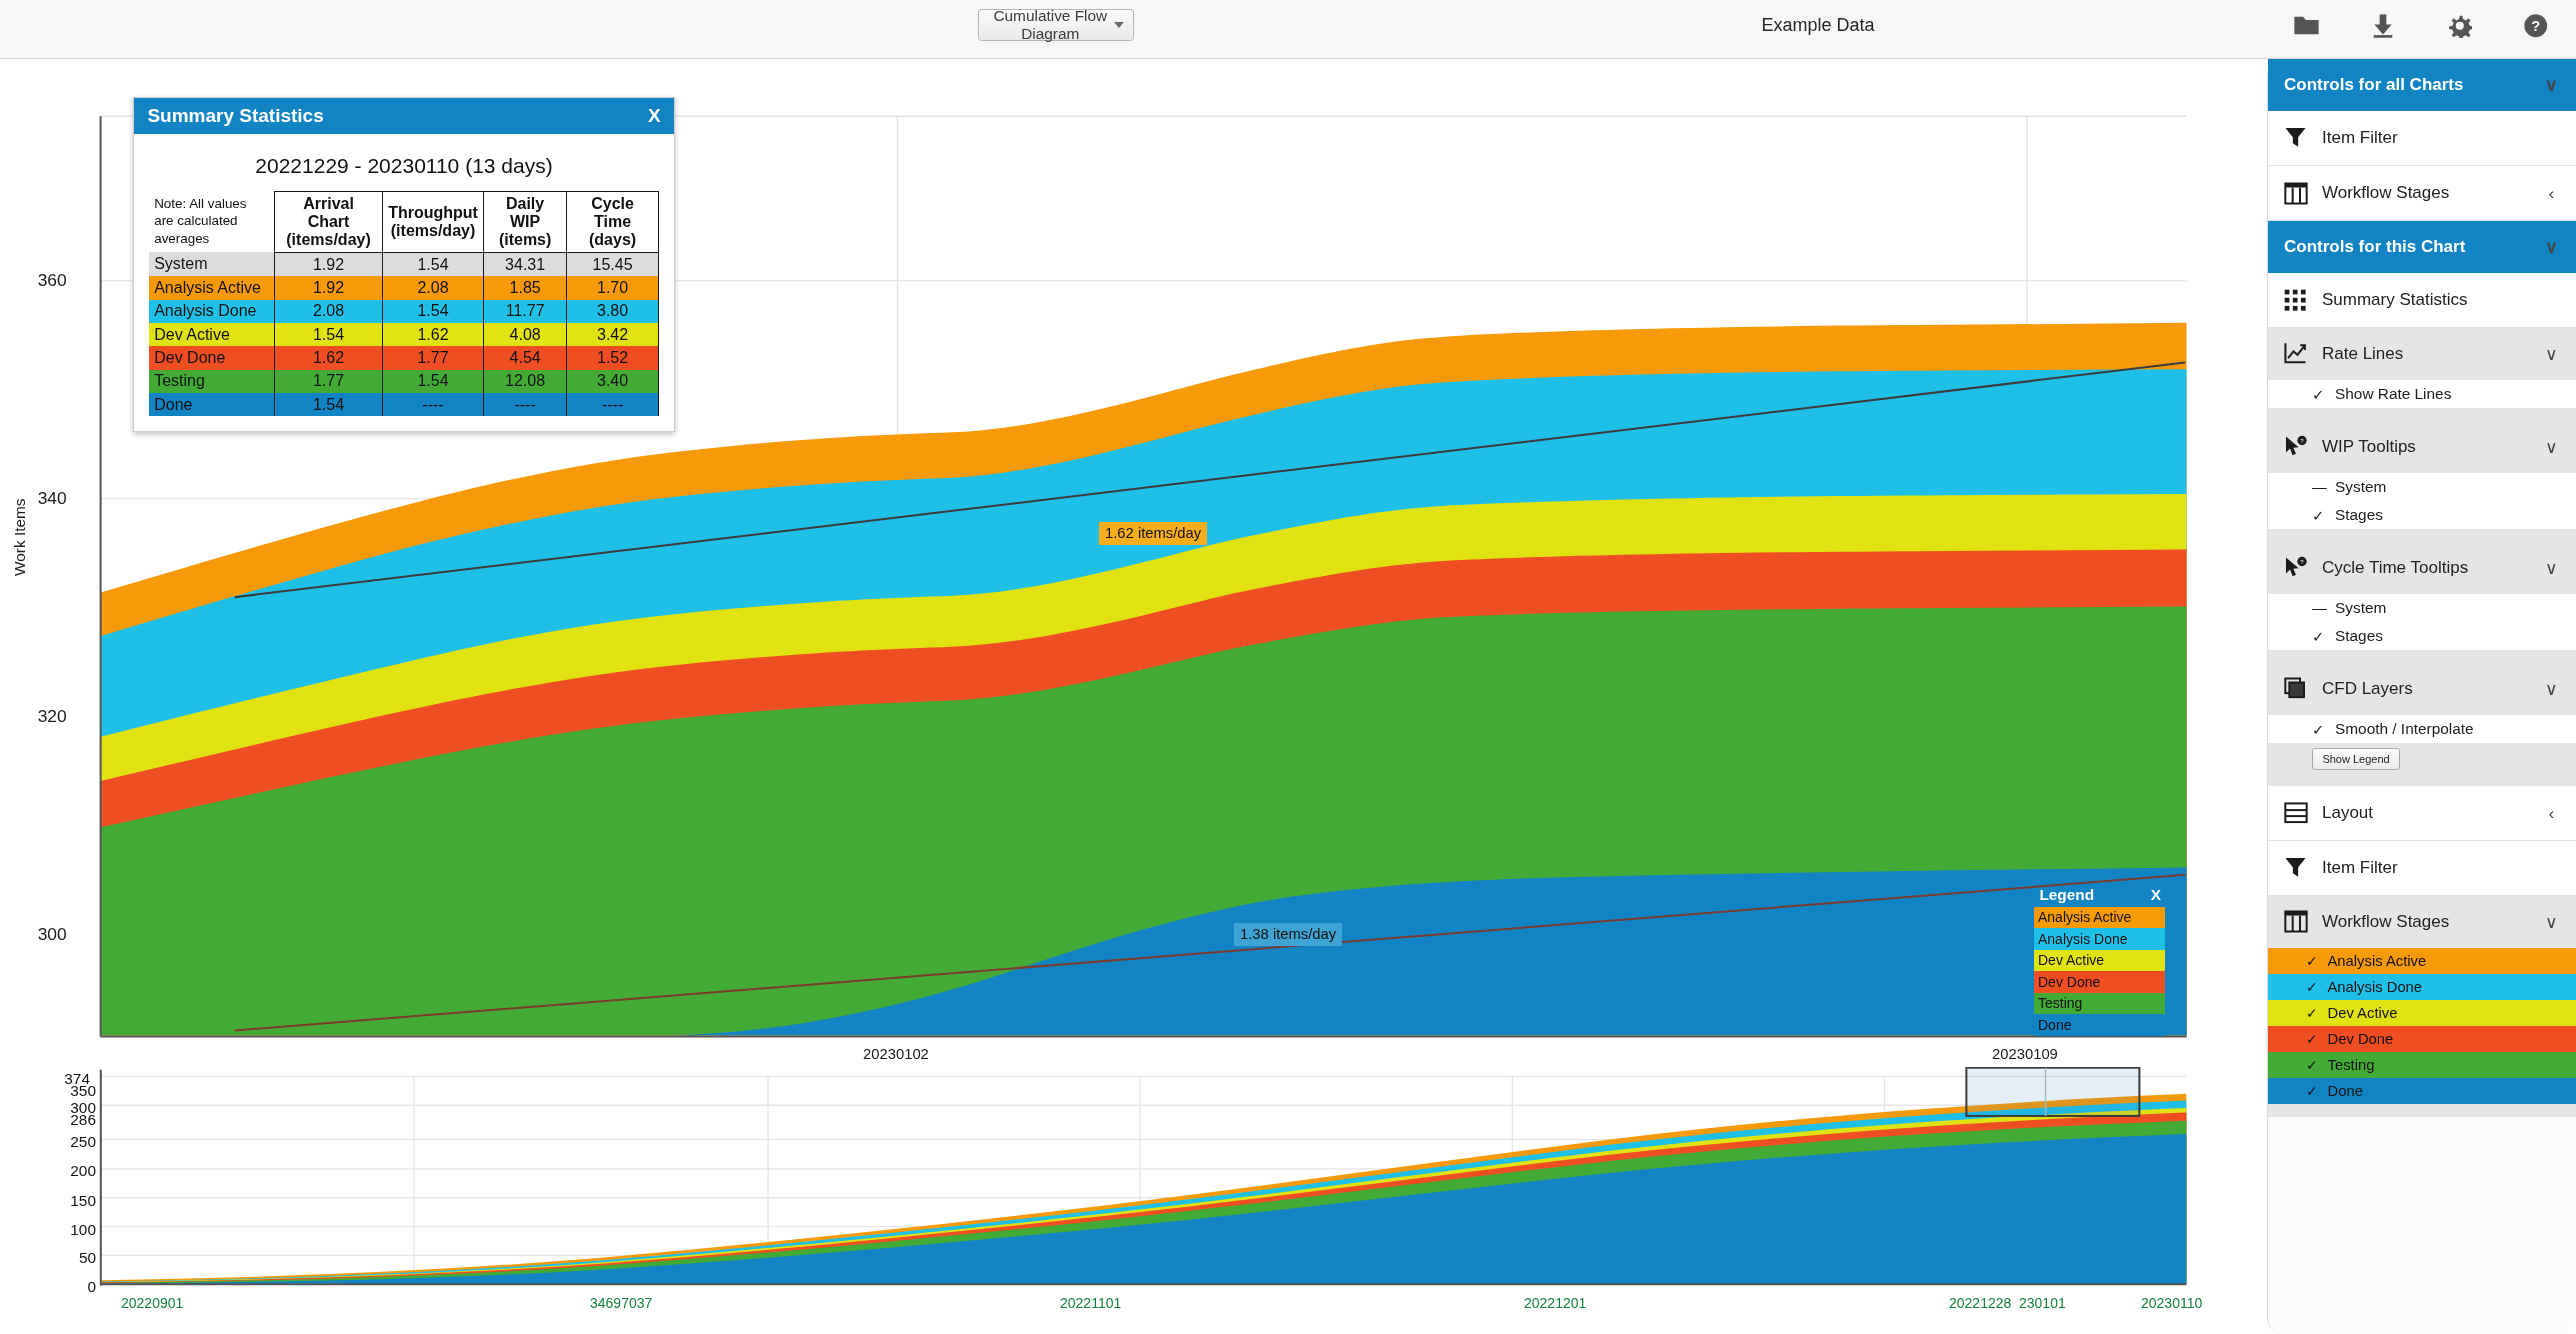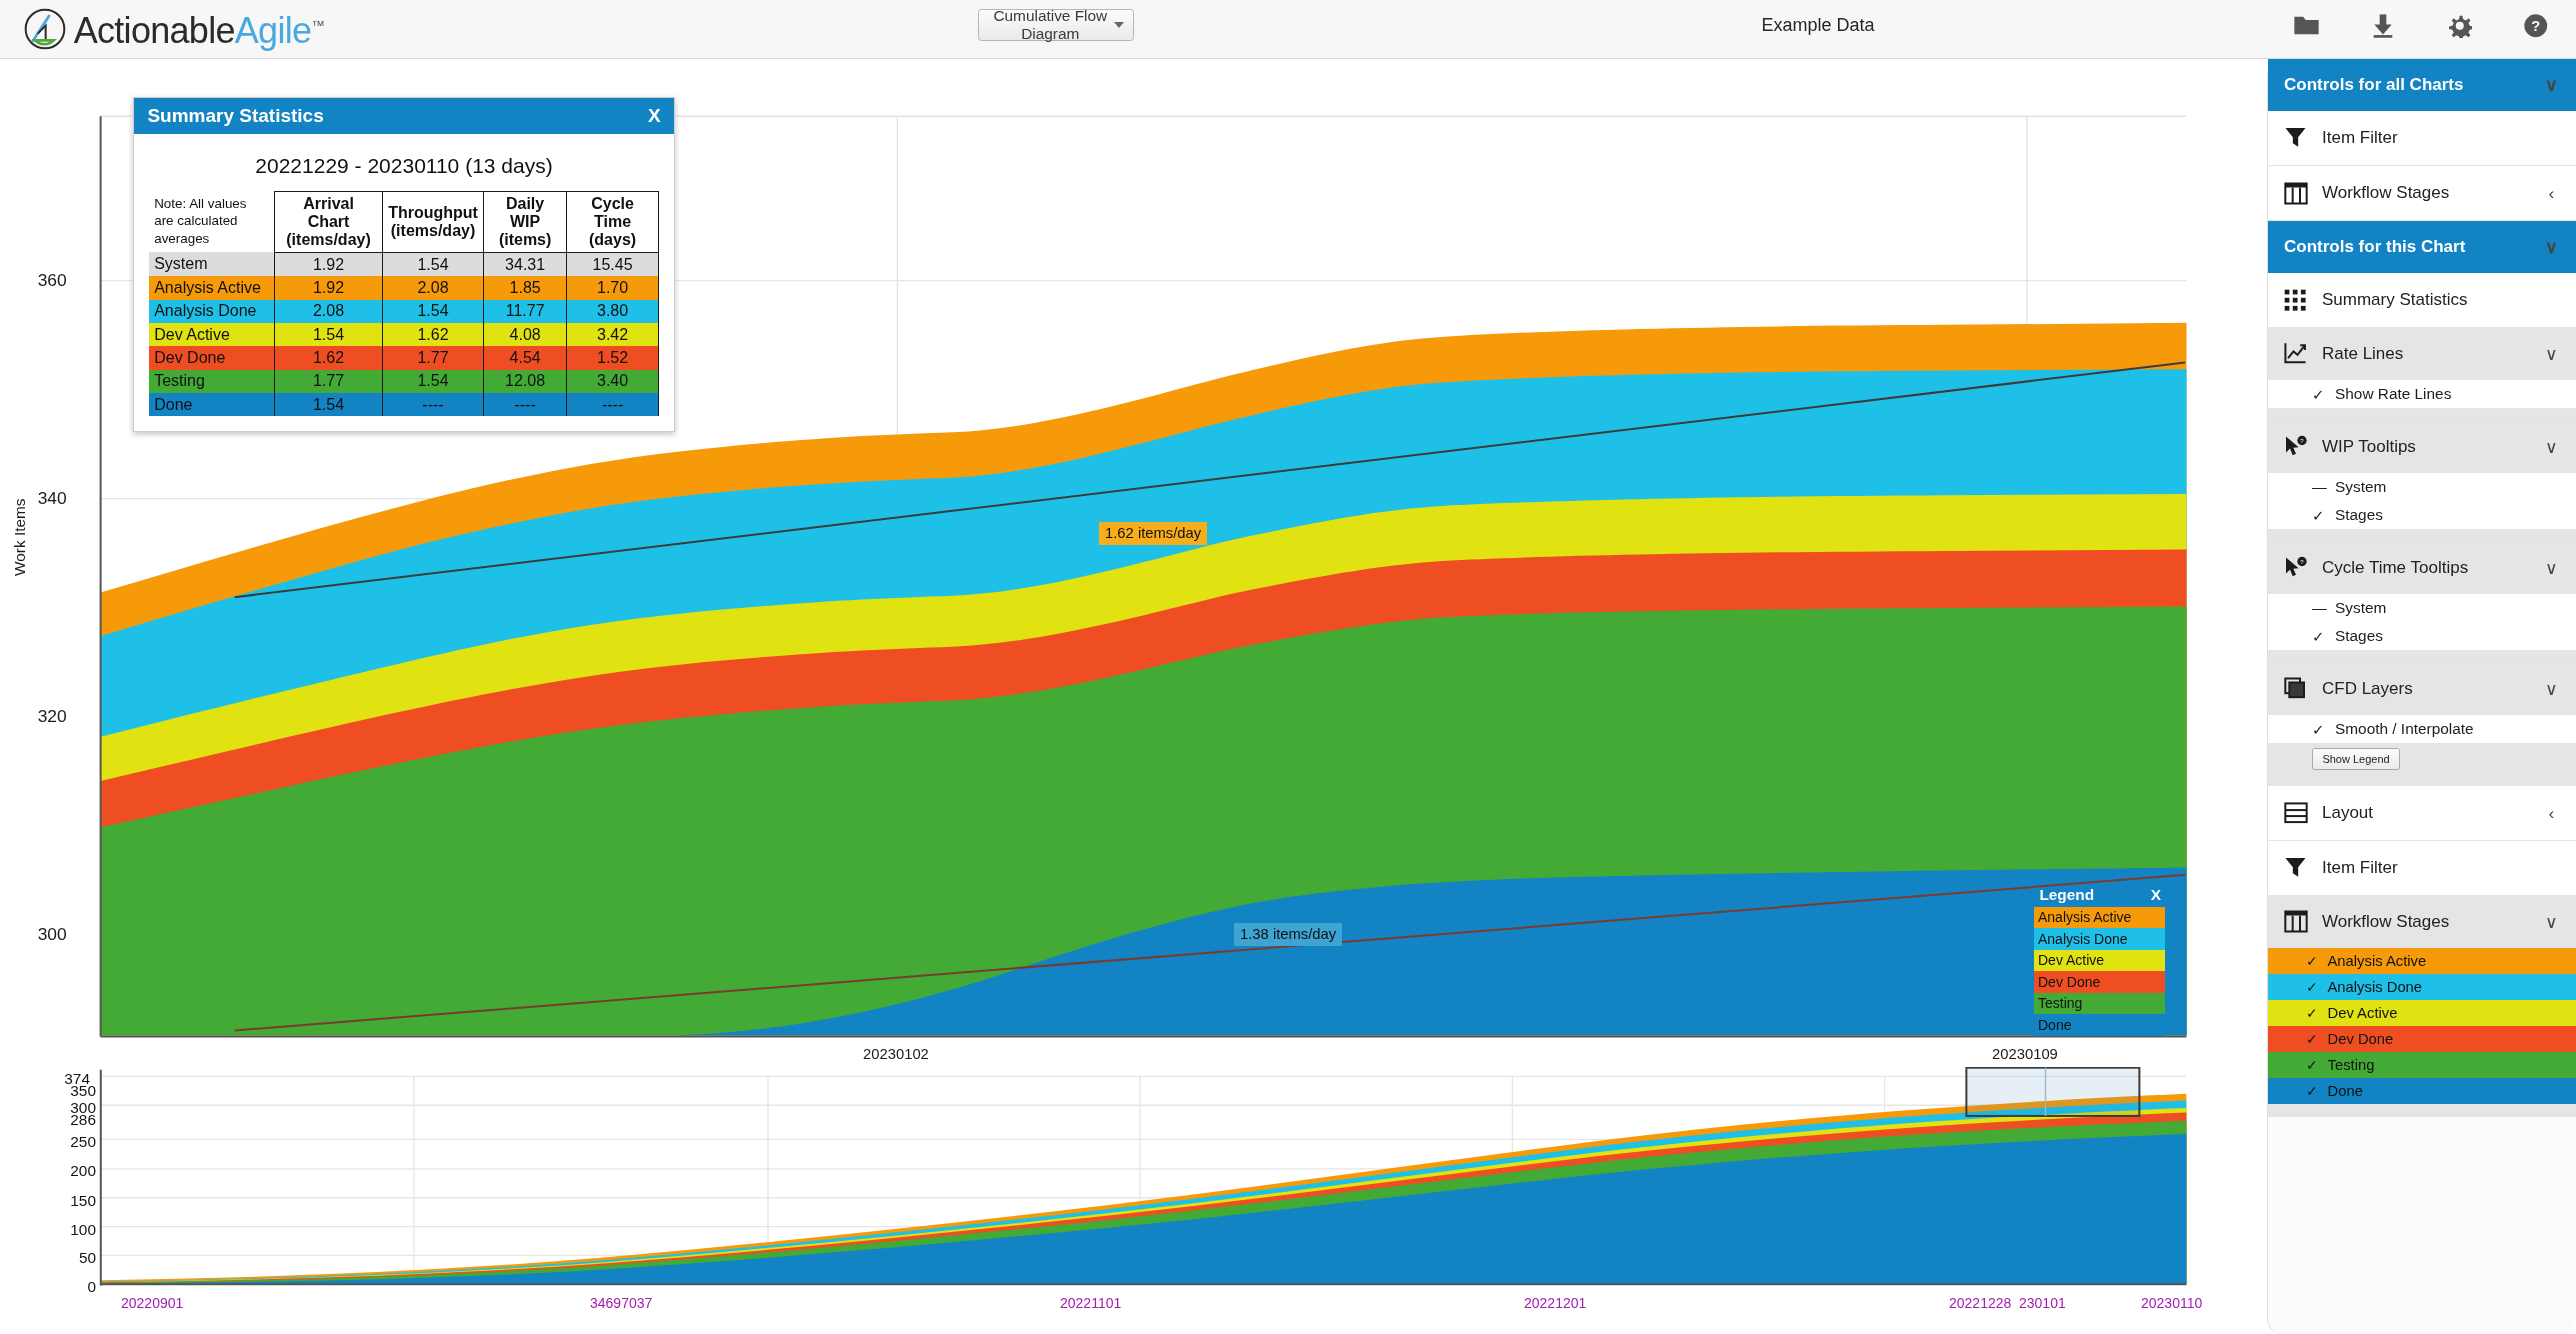--- a/index.html
+++ b/index.html
@@ -127,42 +127,29 @@
     font-size:14px; color:#111;
   }
   #legend-head { display:flex; align-items:center; color:#fff; font-weight:bold; font-size:15.4px; padding:1.3px 4px 2.7px 5.4px; }
   #legend-head .lt { flex:1; }
   #legend-close { cursor:pointer; font-weight:bold; }
   .legend-item { padding:1.3px 4px; line-height:1.35; }
 
   
   #mini-area { position:absolute; left:0; top:1067px; width:2267px; height:268px; background:#fff; }
   .mini-ytick { position:absolute; right:0; width:58px; text-align:right; font-size:15.4px; color:#151515; }
-  .xtick-mini { position:absolute; font-size:14px; color:#a21caf; }
+  .xtick-mini { position:absolute; font-size:14px; color:#15803d; }
 </style>
 </head>
 <body>
 
 <div id="app">
 
   <div id="header">
 
-    <div id="logo-wrap">
-      <div id="logo-mark">
-        <svg width="44" height="44" viewBox="0 0 66 66">
-          <circle cx="33" cy="33" r="29" fill="none" stroke="#2b2b2b" stroke-width="3"></circle>
-          <path d="M14 52 L40 12" stroke="#4aa8e0" stroke-width="4" fill="none"></path>
-          <path d="M18 50 L46 50 A20 20 0 0 1 18 50 Z" fill="none" stroke="#4fa83c" stroke-width="4"></path>
-          <path d="M22 40 L34 28 L34 48" stroke="#2b2b2b" stroke-width="3" fill="none"></path>
-        </svg>
-      </div>
-      <div id="logo-text">
-        <span class="logo-a">Actionable</span><span class="logo-b">Agile</span><span class="logo-tm">™</span>
-      </div>
-    </div>
 
     <div id="chart-select">
       <span class="csl">Cumulative Flow Diagram</span>
       <span class="caret"></span>
     </div>
 
     <div id="dataset-title">Example Data</div>
 
     <div id="header-icons">
       <div class="hicon">

